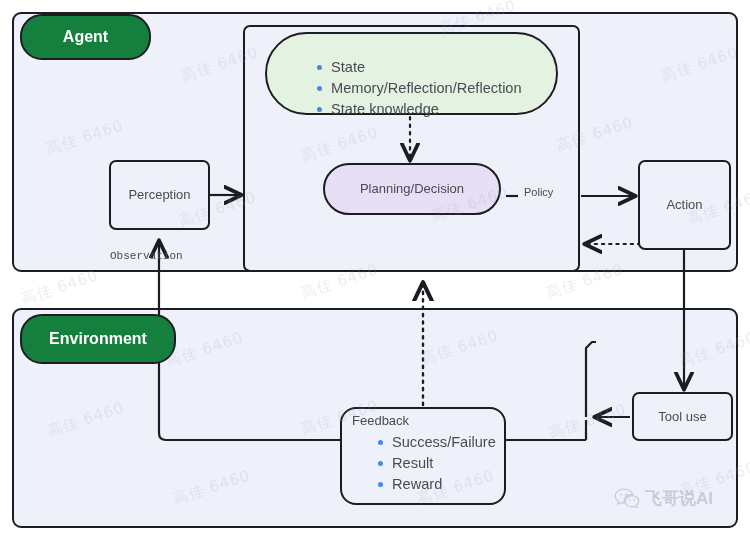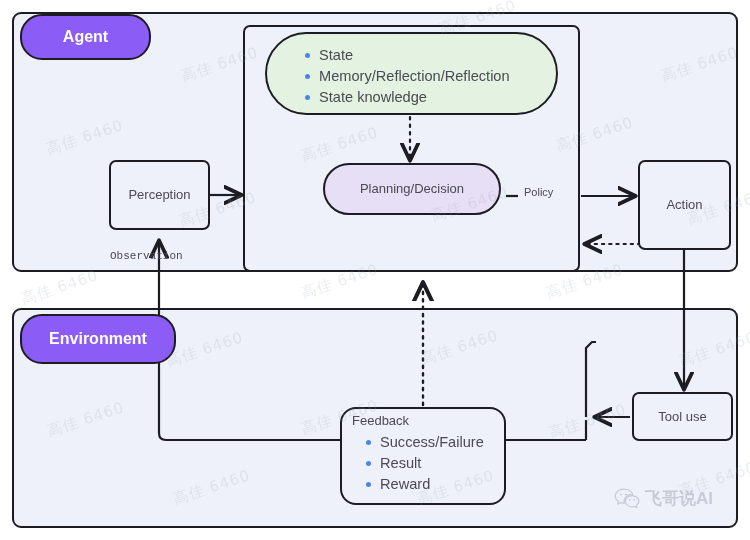--- a/index.html
+++ b/index.html
@@ -19,21 +19,21 @@
 
   
   .panel{
     position:absolute;background:#eef1fa;border:2.2px solid #1c1c22;border-radius:9px;
     box-sizing:border-box;
   }
   #agent-panel{left:12px;top:12px;width:726px;height:260px;}
   #env-panel{left:12px;top:308px;width:726px;height:220px;}
 
   .section-pill{
-    position:absolute;background:#8b5cf6;color:#ffffff;border:2.2px solid #1c1c22;
+    position:absolute;background:#15803d;color:#ffffff;border:2.2px solid #1c1c22;
     border-radius:22px;display:flex;align-items:center;justify-content:center;
     font-weight:bold;font-size:16px;box-sizing:border-box;z-index:3;
   }
   #agent-pill{left:20px;top:14px;width:131px;height:46px;}
   #env-pill{left:20px;top:314px;width:156px;height:50px;}
 
   
   #inner-panel{
     position:absolute;left:243px;top:25px;width:337px;height:247px;
     background:#eef1fa;border:2.2px solid #1c1c22;border-radius:7px;box-sizing:border-box;
@@ -56,21 +56,21 @@
   #perception-box{left:109px;top:160px;width:101px;height:70px;border-radius:7px;}
   #action-box{left:638px;top:160px;width:93px;height:90px;border-radius:7px;}
   #tooluse-box{left:632px;top:392px;width:101px;height:49px;border-radius:7px;}
   #feedback-box{
     left:340px;top:407px;width:166px;height:98px;border-radius:16px;
     display:block;padding:2px 0 0 10px;text-align:left;
   }
 
   .node-title{color:#4a4a52;font-size:13px;line-height:20px;}
 
-  ul.bul{margin:0;padding:0;list-style:none;}
+  ul.bul{margin:12px;padding:0;list-style:none;}
   ul.bul li{
     position:relative;color:#4a4a52;font-size:14.6px;line-height:21px;
     padding-left:19px;white-space:nowrap;
   }
   ul.bul li::before{
     content:"";position:absolute;left:5px;top:8px;width:5px;height:5px;
     border-radius:50%;background:#4a86e8;
   }
   #knowledge-box ul.bul{padding-left:33px;}
   #feedback-box ul.bul{padding-left:9px;margin-top:1px;}

